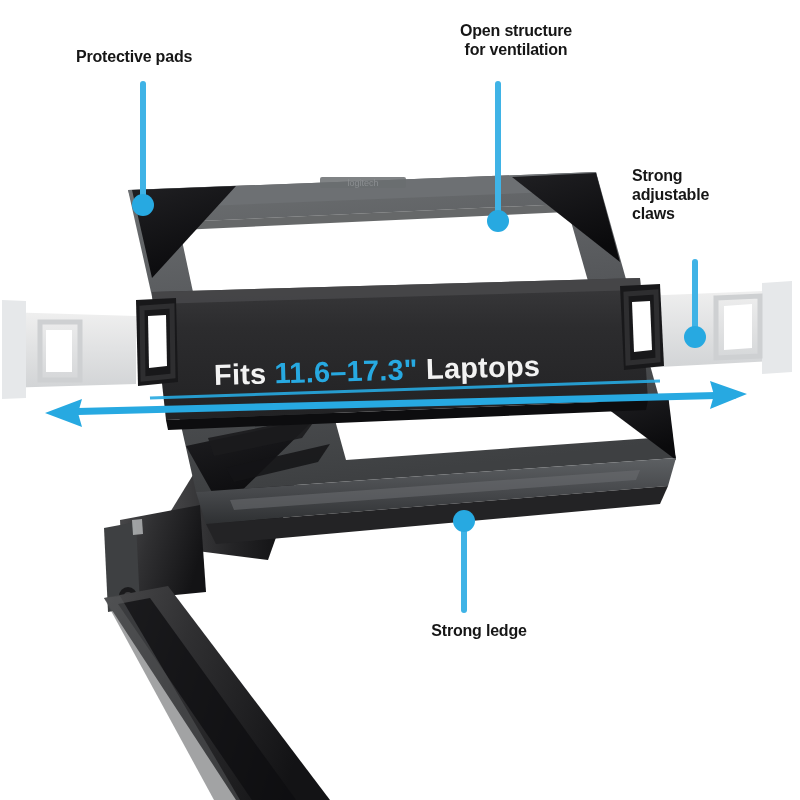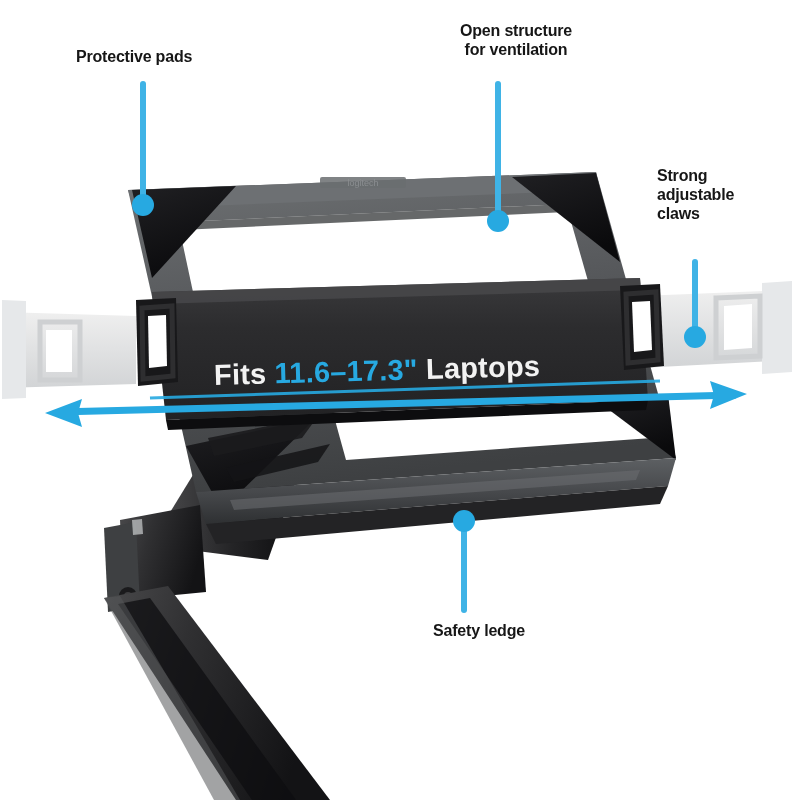--- a/index.html
+++ b/index.html
@@ -213,19 +213,19 @@
     </g>
 
     <line x1="150" y1="398" x2="660" y2="381" stroke="#27a9e1" stroke-width="3" opacity="0.9"></line>
   </svg>
 
   <div class="callout" style="left:76px; top:48px;text-align:right;">Protective pads</div>
 
   <div class="callout center" style="left:408px; top:22px; width:216px;">Open structure
 for ventilation</div>
 
-  <div class="callout right" style="left:657px; top:167px; width:140px;">Strong
+  <div class="callout right" style="left:632px; top:167px; width:140px;">Strong
 adjustable
 claws</div>
 
-  <div class="callout center" style="left:369px; top:622px; width:220px;">Safety ledge</div>
+  <div class="callout center" style="left:369px; top:622px; width:220px;">Strong ledge</div>
 
 </div>
 
 </body></html>

